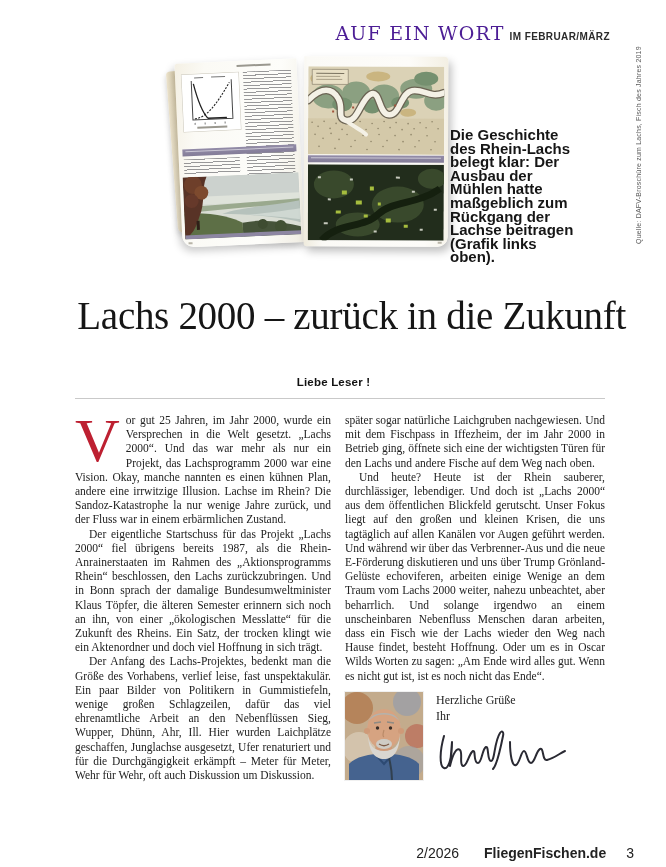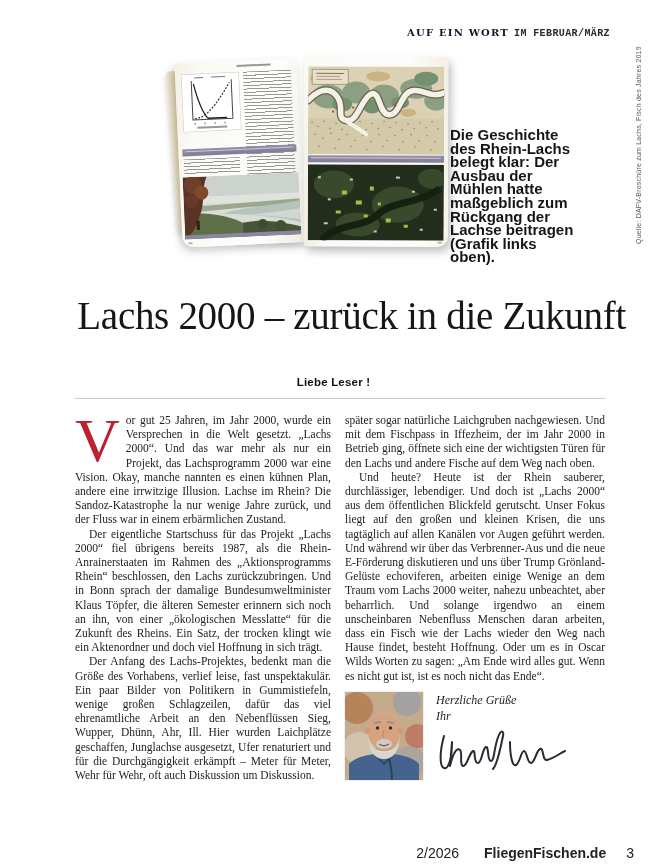--- a/index.html
+++ b/index.html
@@ -1,23 +1,23 @@
 <!DOCTYPE html>
 <html><head>
 <meta charset="utf-8">
 <style>
   html,body{margin:0;padding:0;background:#ffffff;}
   #page{position:relative;width:666px;height:867px;background:#ffffff;overflow:hidden;
         font-family:"Liberation Sans",sans-serif;color:#1c1c1c;}
 
   
   .kicker-row{position:absolute;top:22px;right:56px;white-space:nowrap;}
-  .kicker{font-family:"DejaVu Serif",serif;font-weight:bold;color:#0f172a;
-          font-size:10px;letter-spacing:1.2px;}
-  .kicker-period{font-family:Liberation Mono, monospace;font-weight:bold;
+  .kicker{font-family:"DejaVu Serif",serif;font-weight:normal;color:#4c1d95;
+          font-size:19px;letter-spacing:1.2px;}
+  .kicker-period{font-family:Liberation Sans, sans-serif;font-weight:bold;
           color:#2b2b2b;font-size:10px;letter-spacing:.4px;margin-left:5px;}
 
   
   .book{position:absolute;left:168px;top:50px;width:285px;height:205px;transform:rotate(-.4deg);}
   .book .groundshadow{position:absolute;left:10px;top:170px;width:265px;height:30px;
         background:radial-gradient(ellipse at 50% 50%,rgba(0,0,0,.18),transparent 70%);}
   .pagestack{position:absolute;left:4px;top:20px;width:16px;height:162px;
         transform:rotate(-4deg);border-radius:4px 0 0 6px;
         background:linear-gradient(90deg,#efe6cf,#ddd0ae 60%,#cfc19d);
         box-shadow:0 3px 6px rgba(0,0,0,.2);}
@@ -68,21 +68,21 @@
   .col p{margin:0;}
   .col p.indent{text-indent:14px;}
   .col p.spaced{margin-top:14px;}
   .dropcap{float:left;font-family:"Liberation Serif",serif;color:#bd2031;
         font-size:62px;line-height:50px;padding:2px 6px 0 0;font-weight:400;}
 
   
   .signoff{display:flex;margin-top:9px;}
   .portrait{width:78px;height:88px;flex:0 0 auto;box-shadow:0 0 0 1px rgba(0,0,0,.06);}
   .signoff-right{margin-left:13px;padding-top:0;}
-  .signoff-line{font-family:"Liberation Serif",serif;font-size:12px;line-height:16px;color:#1e1e1e;font-style:italic;}
+  .signoff-line{font-family:"Liberation Serif",serif;font-size:12px;line-height:16px;color:#1e1e1e;}
   .signature{margin-top:2px;}
 
   
   .footer{position:absolute;top:845px;right:32px;font-size:14px;color:#222;
         display:flex;align-items:baseline;gap:16px;}
   .footer .brand{font-weight:bold;margin-left:9px;}
   .footer .pageno{margin-left:4px;}
 </style>
 </head>
 <body>

